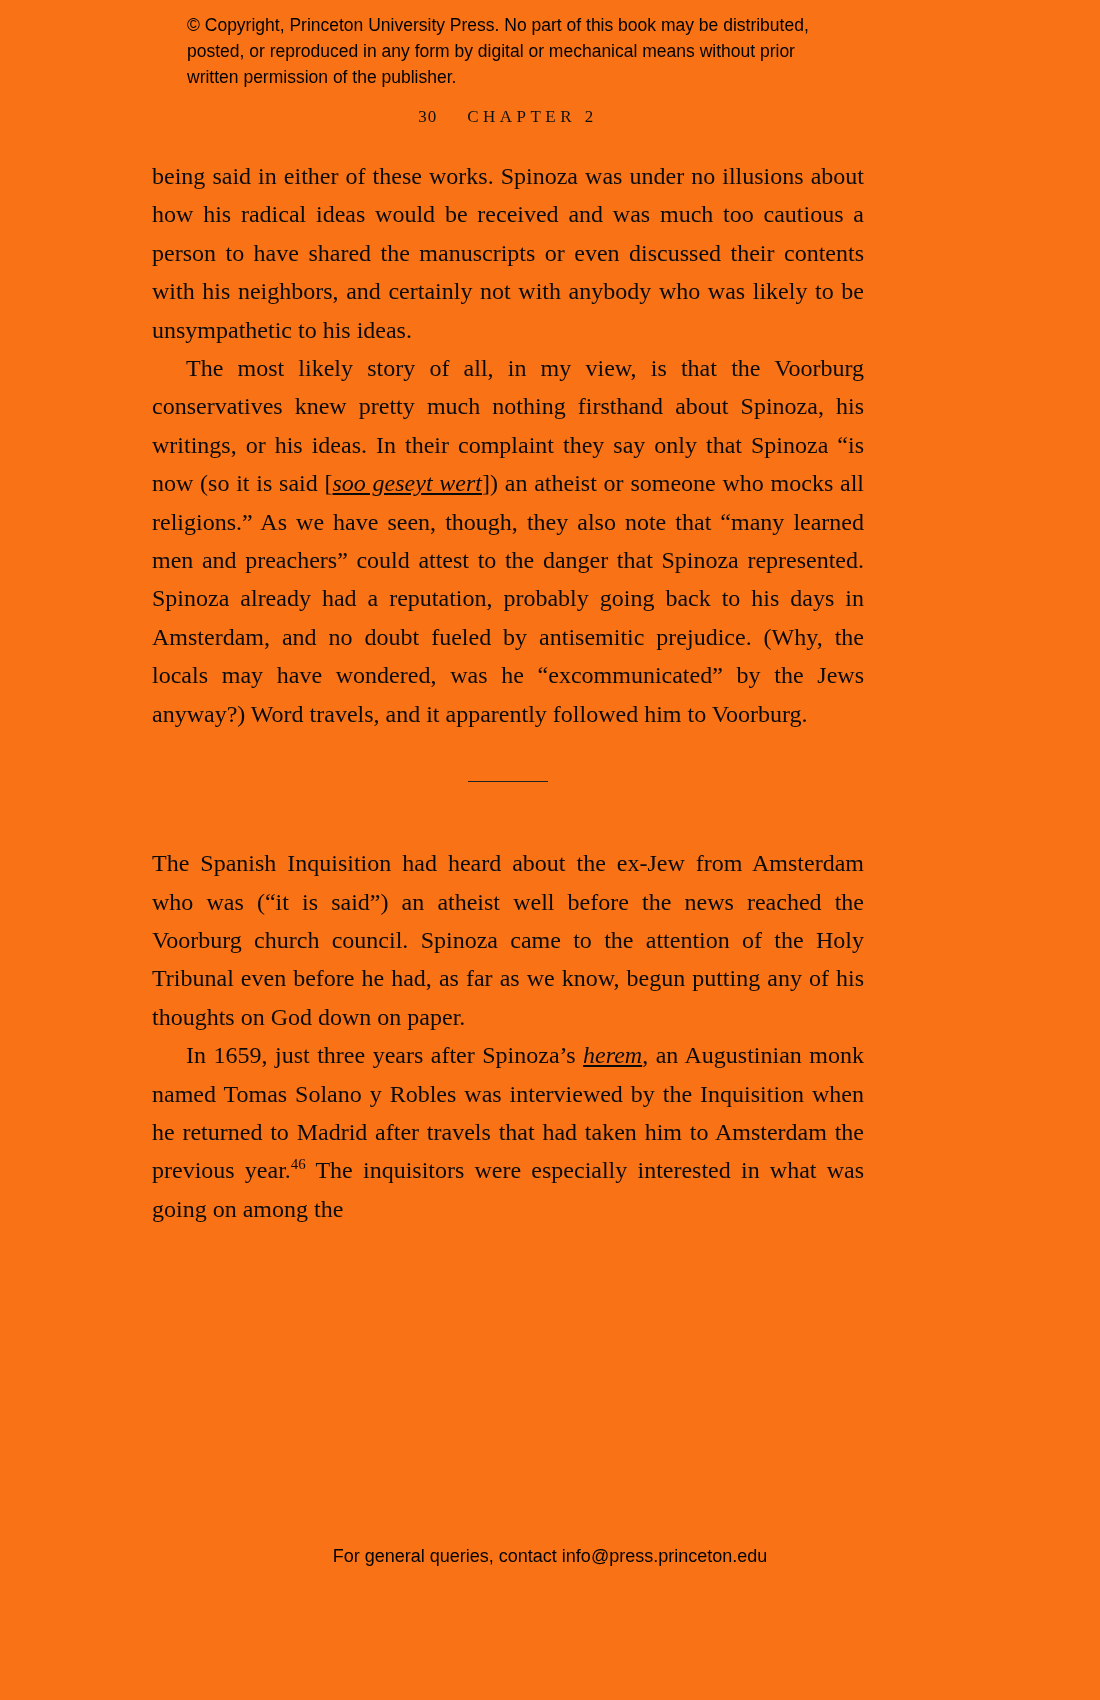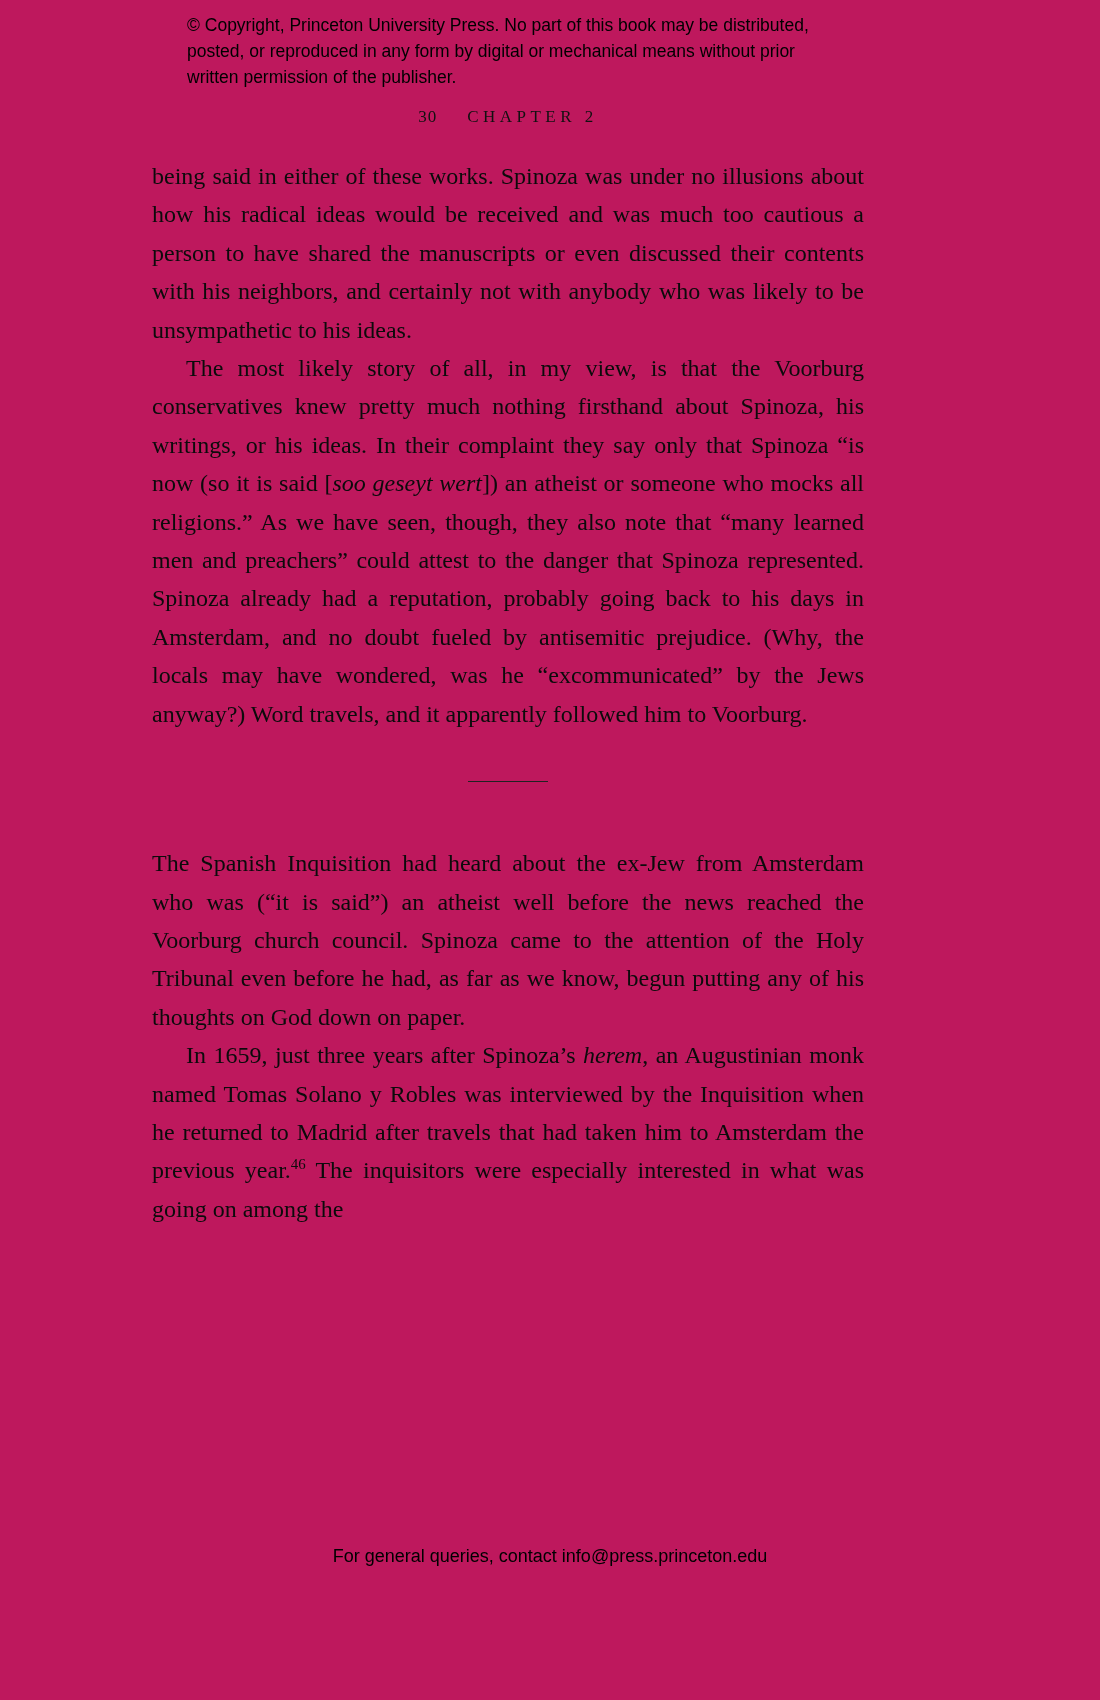--- a/index.html
+++ b/index.html
@@ -7,21 +7,21 @@
   body {
     width: 1100px;
     height: 1700px;
     background: #ffffff;
     font-family: "Liberation Serif", serif;
   }
   .page {
     position: relative;
     width: 1100px;
     height: 1700px;
-    background: #be185d;
+    background: #f97316;
     color: #0b0b0b;
     overflow: hidden;
   }
   .copyright {
     position: absolute;
     left: 187px;
     top: 12px;
     width: 648px;
     font-family: "Liberation Sans", sans-serif;
     font-size: 17.5px;
@@ -56,21 +56,21 @@
     color: #0b0b0b;
   }
   .body-text p { margin: 0; }
   .body-text p.indent { text-indent: 34px; }
   .section-break {
     border: 0;
     border-top: 1.6px solid #222222;
     width: 80px;
     margin: 48px auto 62px auto;
   }
-  em.italic-phrase { font-style: italic; }
+  em.italic-phrase { font-style: italic; text-decoration: underline; }
   sup.fn {
     font-size: 0.62em;
     line-height: 0;
     vertical-align: super;
   }
   .footer {
     position: absolute;
     left: 0;
     top: 1546px;
     width: 100%;

